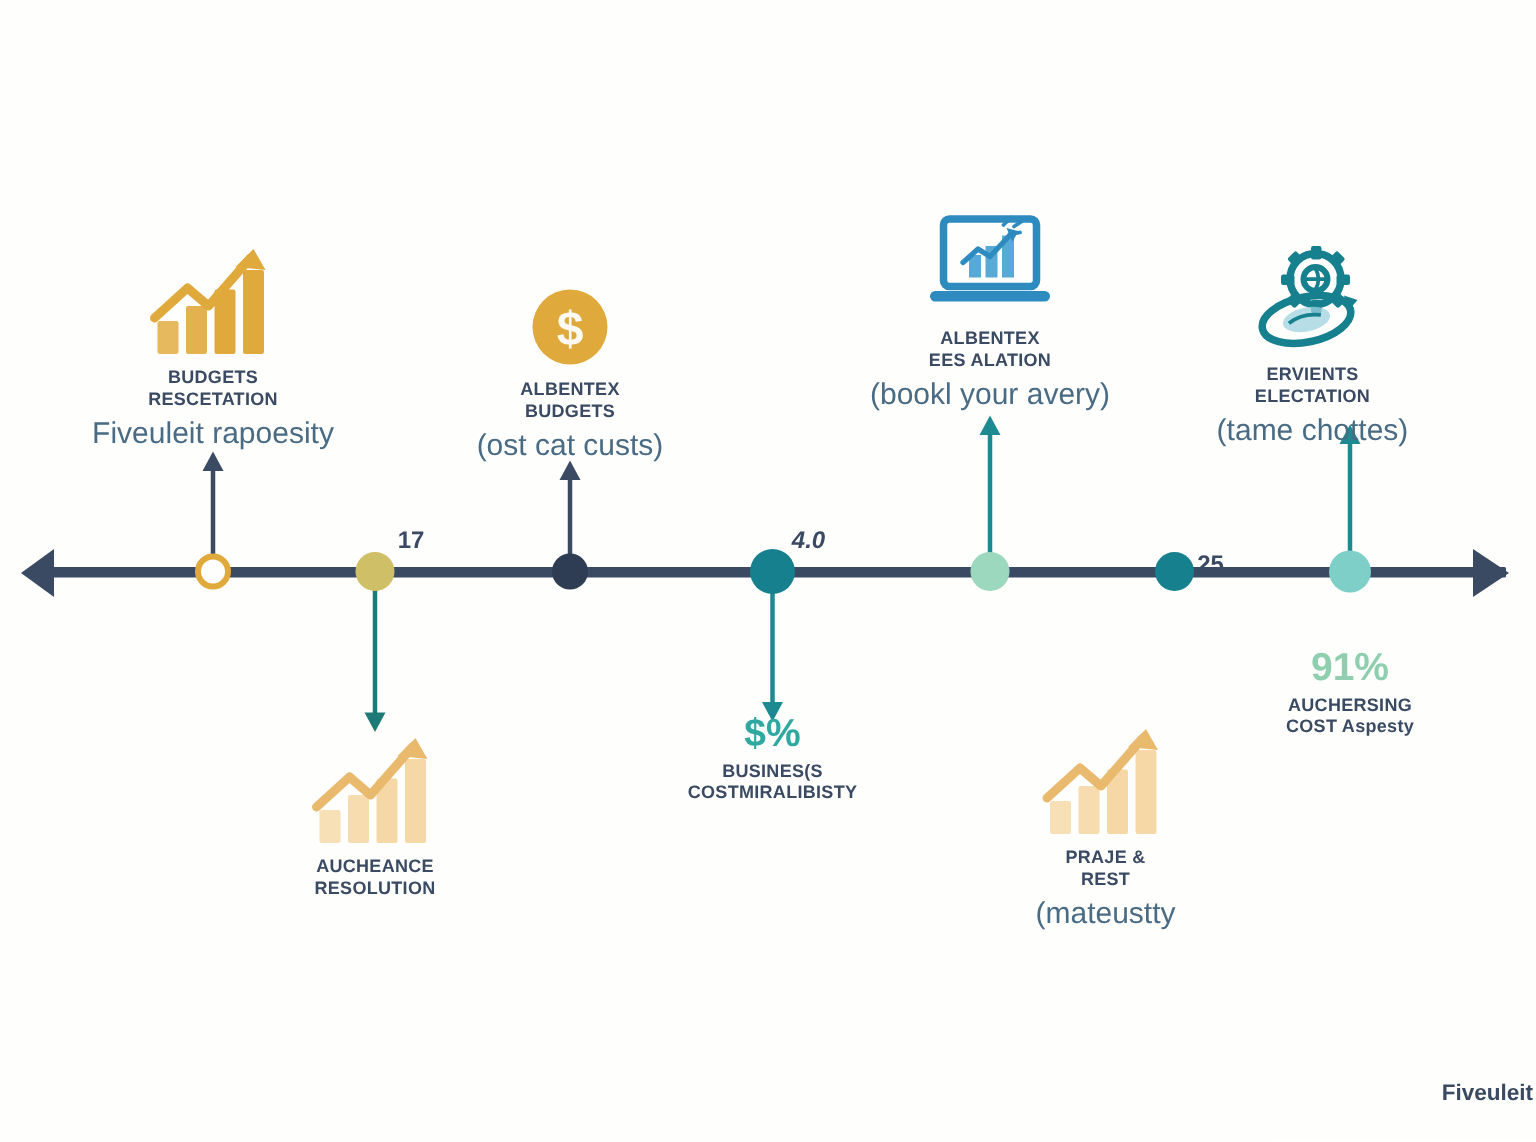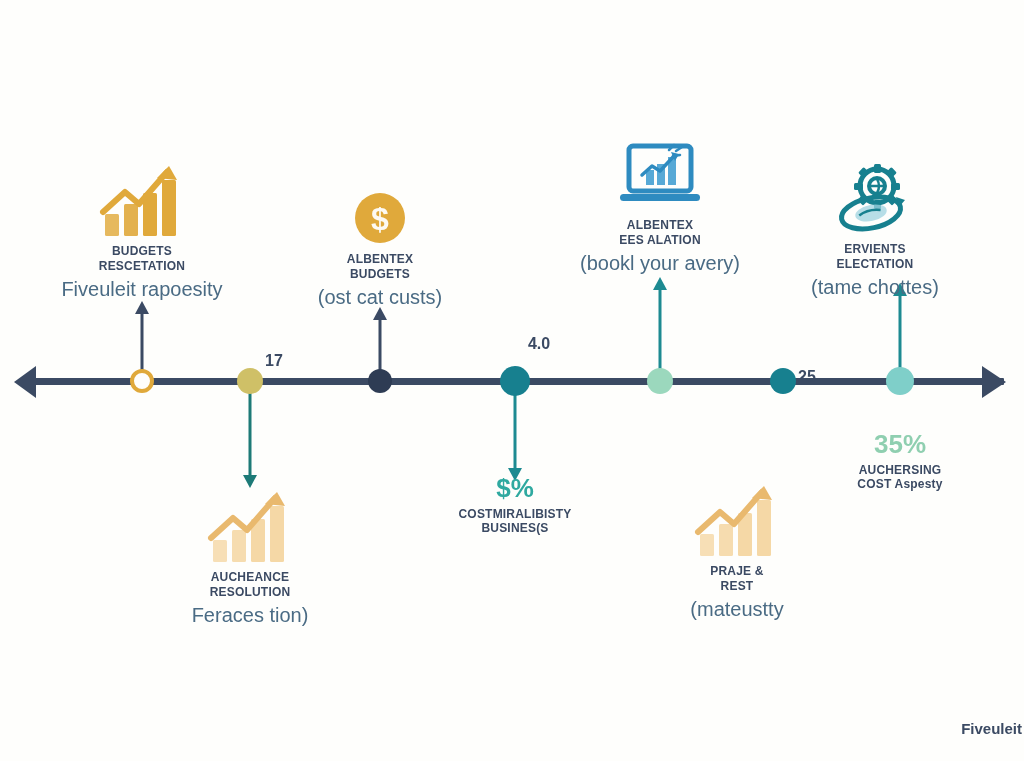--- a/index.html
+++ b/index.html
@@ -144,21 +144,21 @@
       <div class="conn-head" style="left: 660px; top: 277px; border-left: 7px solid transparent; border-right: 7px solid transparent; border-bottom: 13px solid rgb(29, 138, 145);"></div>
       <div class="connector" style="left: 900px; background: rgb(29, 138, 145); height: 86px; top: 295px;"></div>
       <div class="conn-head" style="left: 900px; top: 283px; border-left: 7px solid transparent; border-right: 7px solid transparent; border-bottom: 13px solid rgb(29, 138, 145);"></div>
     </div>
   <div id="nodes-layer">
       <div class="node" style="left: 142px; width: 24px; height: 24px; background: rgb(254, 254, 252); border: 4px solid rgb(224, 169, 59);"></div>
       <div class="node" style="left: 250px; width: 26px; height: 26px; background: rgb(207, 192, 103); border: 0px solid rgb(207, 192, 103);"></div>
       <div class="node-label" style="left: 274px; top: 352px;">17</div>
       <div class="node" style="left: 380px; width: 24px; height: 24px; background: rgb(46, 60, 84); border: 0px solid rgb(46, 60, 84);"></div>
       <div class="node" style="left: 515px; width: 30px; height: 30px; background: rgb(23, 128, 143); border: 0px solid rgb(23, 128, 143);"></div>
-      <div class="node-label" style="left: 539px; top: 335px;">4.0</div>
+      <div class="node-label" style="left: 539px; top: 352px; font-style: italic;">4.0</div>
       <div class="node" style="left: 660px; width: 26px; height: 26px; background: rgb(155, 216, 189); border: 0px solid rgb(155, 216, 189);"></div>
       <div class="node" style="left: 783px; width: 26px; height: 26px; background: rgb(23, 128, 143); border: 0px solid rgb(23, 128, 143);"></div>
       <div class="node-label" style="left: 807px; top: 368px;">25</div>
       <div class="node" style="left: 900px; width: 28px; height: 28px; background: rgb(127, 207, 201); border: 0px solid rgb(127, 207, 201);"></div>
     </div>
   <div id="top-layer">
       <div class="item" style="left: 142px; top: 160px;">
         <div class="icon-wrap">
           <svg width="86" height="74" viewBox="0 0 86 74">
       <rect x="6" y="50" width="14" height="22" rx="1.5" fill="#e0a93b" opacity="0.82"></rect>
@@ -237,43 +237,42 @@
       <rect x="6" y="50" width="14" height="22" rx="1.5" fill="#f5d8a6" opacity="0.82"></rect>
       <rect x="25" y="40" width="14" height="32" rx="1.5" fill="#f5d8a6" opacity="0.9"></rect>
       <rect x="44" y="29" width="14" height="43" rx="1.5" fill="#f5d8a6"></rect>
       <rect x="63" y="16" width="14" height="56" rx="1.5" fill="#f5d8a6"></rect>
       <path d="M4 48 L26 28 L40 40 L68 8" fill="none" stroke="#e9b96e" stroke-width="6" stroke-linecap="round" stroke-linejoin="round"></path>
       <path d="M70 2 L78 16 L58 14 Z" fill="#e9b96e"></path>
     </svg>
         </div>
         <div class="title">AUCHEANCE</div>
         <div class="title">RESOLUTION</div>
-        <div class="subtitle">Feraces tion)</div>
       </div>
       <div class="item" style="left: 515px; top: 474px;">
         <div class="stat" style="color: rgb(47, 169, 160);">$%</div>
+        <div class="title">BUSINES(S</div>
         <div class="title">COSTMIRALIBISTY</div>
-        <div class="title">BUSINES(S</div>
       </div>
       <div class="item" style="left: 737px; top: 480px;">
         <div class="icon-wrap">
           <svg width="86" height="74" viewBox="0 0 86 74">
       <rect x="6" y="50" width="14" height="22" rx="1.5" fill="#f5d8a6" opacity="0.82"></rect>
       <rect x="25" y="40" width="14" height="32" rx="1.5" fill="#f5d8a6" opacity="0.9"></rect>
       <rect x="44" y="29" width="14" height="43" rx="1.5" fill="#f5d8a6"></rect>
       <rect x="63" y="16" width="14" height="56" rx="1.5" fill="#f5d8a6"></rect>
       <path d="M4 48 L26 28 L40 40 L68 8" fill="none" stroke="#e9b96e" stroke-width="6" stroke-linecap="round" stroke-linejoin="round"></path>
       <path d="M70 2 L78 16 L58 14 Z" fill="#e9b96e"></path>
     </svg>
         </div>
         <div class="title">PRAJE &amp;</div>
         <div class="title">REST</div>
         <div class="subtitle">(mateustty</div>
       </div>
       <div class="item" style="left: 900px; top: 430px;">
-        <div class="stat" style="color: rgb(143, 207, 176);">35%</div>
+        <div class="stat" style="color: rgb(143, 207, 176);">91%</div>
         <div class="title">AUCHERSING</div>
         <div class="title">COST Aspesty</div>
       </div>
     </div>
 
   <div class="footer-note">Fiveuleit</div>
 </div>
 
 </body></html>

